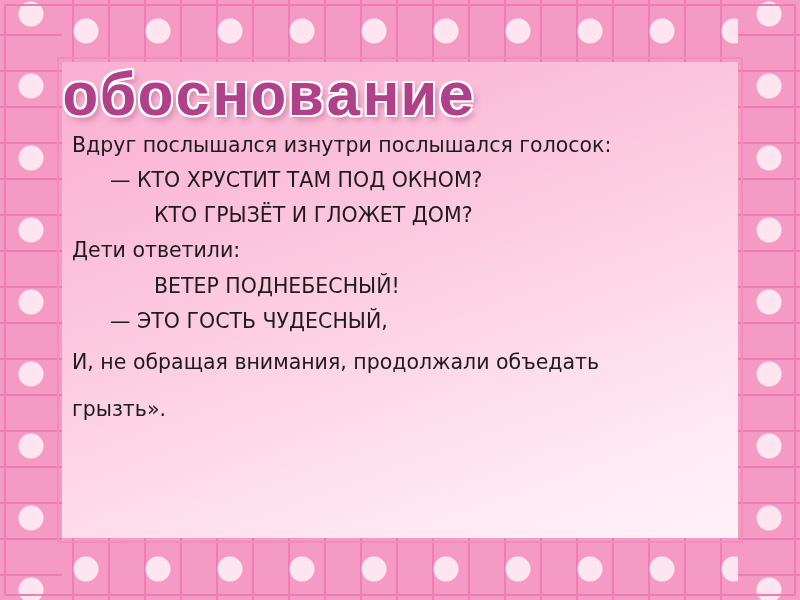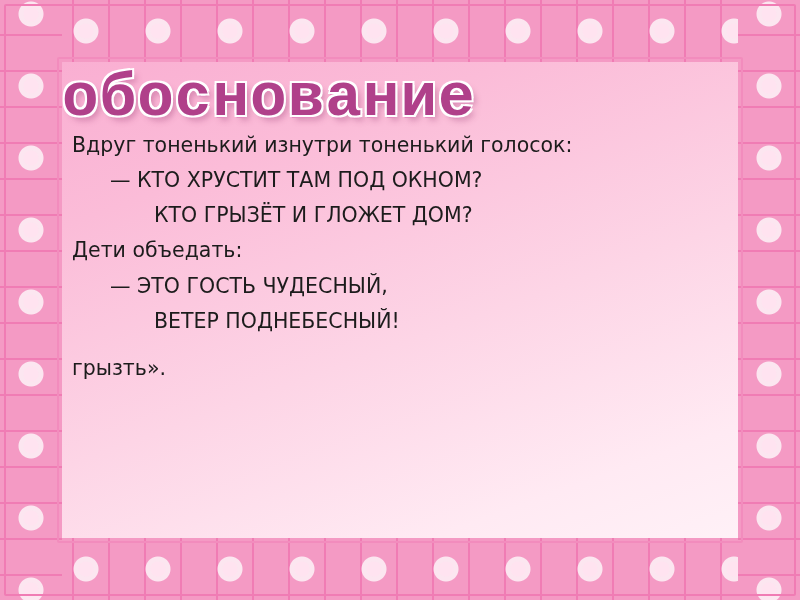--- a/index.html
+++ b/index.html
@@ -128,23 +128,24 @@
     <div class="frame-band band-right"></div>
     <div class="frame-outer-line"></div>
     <div class="frame-inner-line"></div>
   </div>
 
   <div class="content">
 
     <div class="title">обоснование</div>
 
     <div class="body-text">
-      <p class="para tight">Вдруг тоненький изнутри тоненький голосок:</p>
+      <p class="para tight">Вдруг послышался изнутри послышался голосок:</p>
       <p class="caps">— КТО ХРУСТИТ ТАМ ПОД ОКНОМ?</p>
       <p class="caps indent2">КТО ГРЫЗЁТ И ГЛОЖЕТ ДОМ?</p>
-      <p class="para tight">Дети объедать:</p>
+      <p class="para tight">Дети ответили:</p>
+      <p class="caps indent2">ВЕТЕР ПОДНЕБЕСНЫЙ!</p>
       <p class="caps">— ЭТО ГОСТЬ ЧУДЕСНЫЙ,</p>
-      <p class="caps indent2">ВЕТЕР ПОДНЕБЕСНЫЙ!</p>
+      <p class="para spaced-top">И, не обращая внимания, продолжали объедать</p>
       <p class="para last-line">грызть».</p>
     </div>
 
   </div>
 </div>
 
 </body></html>

